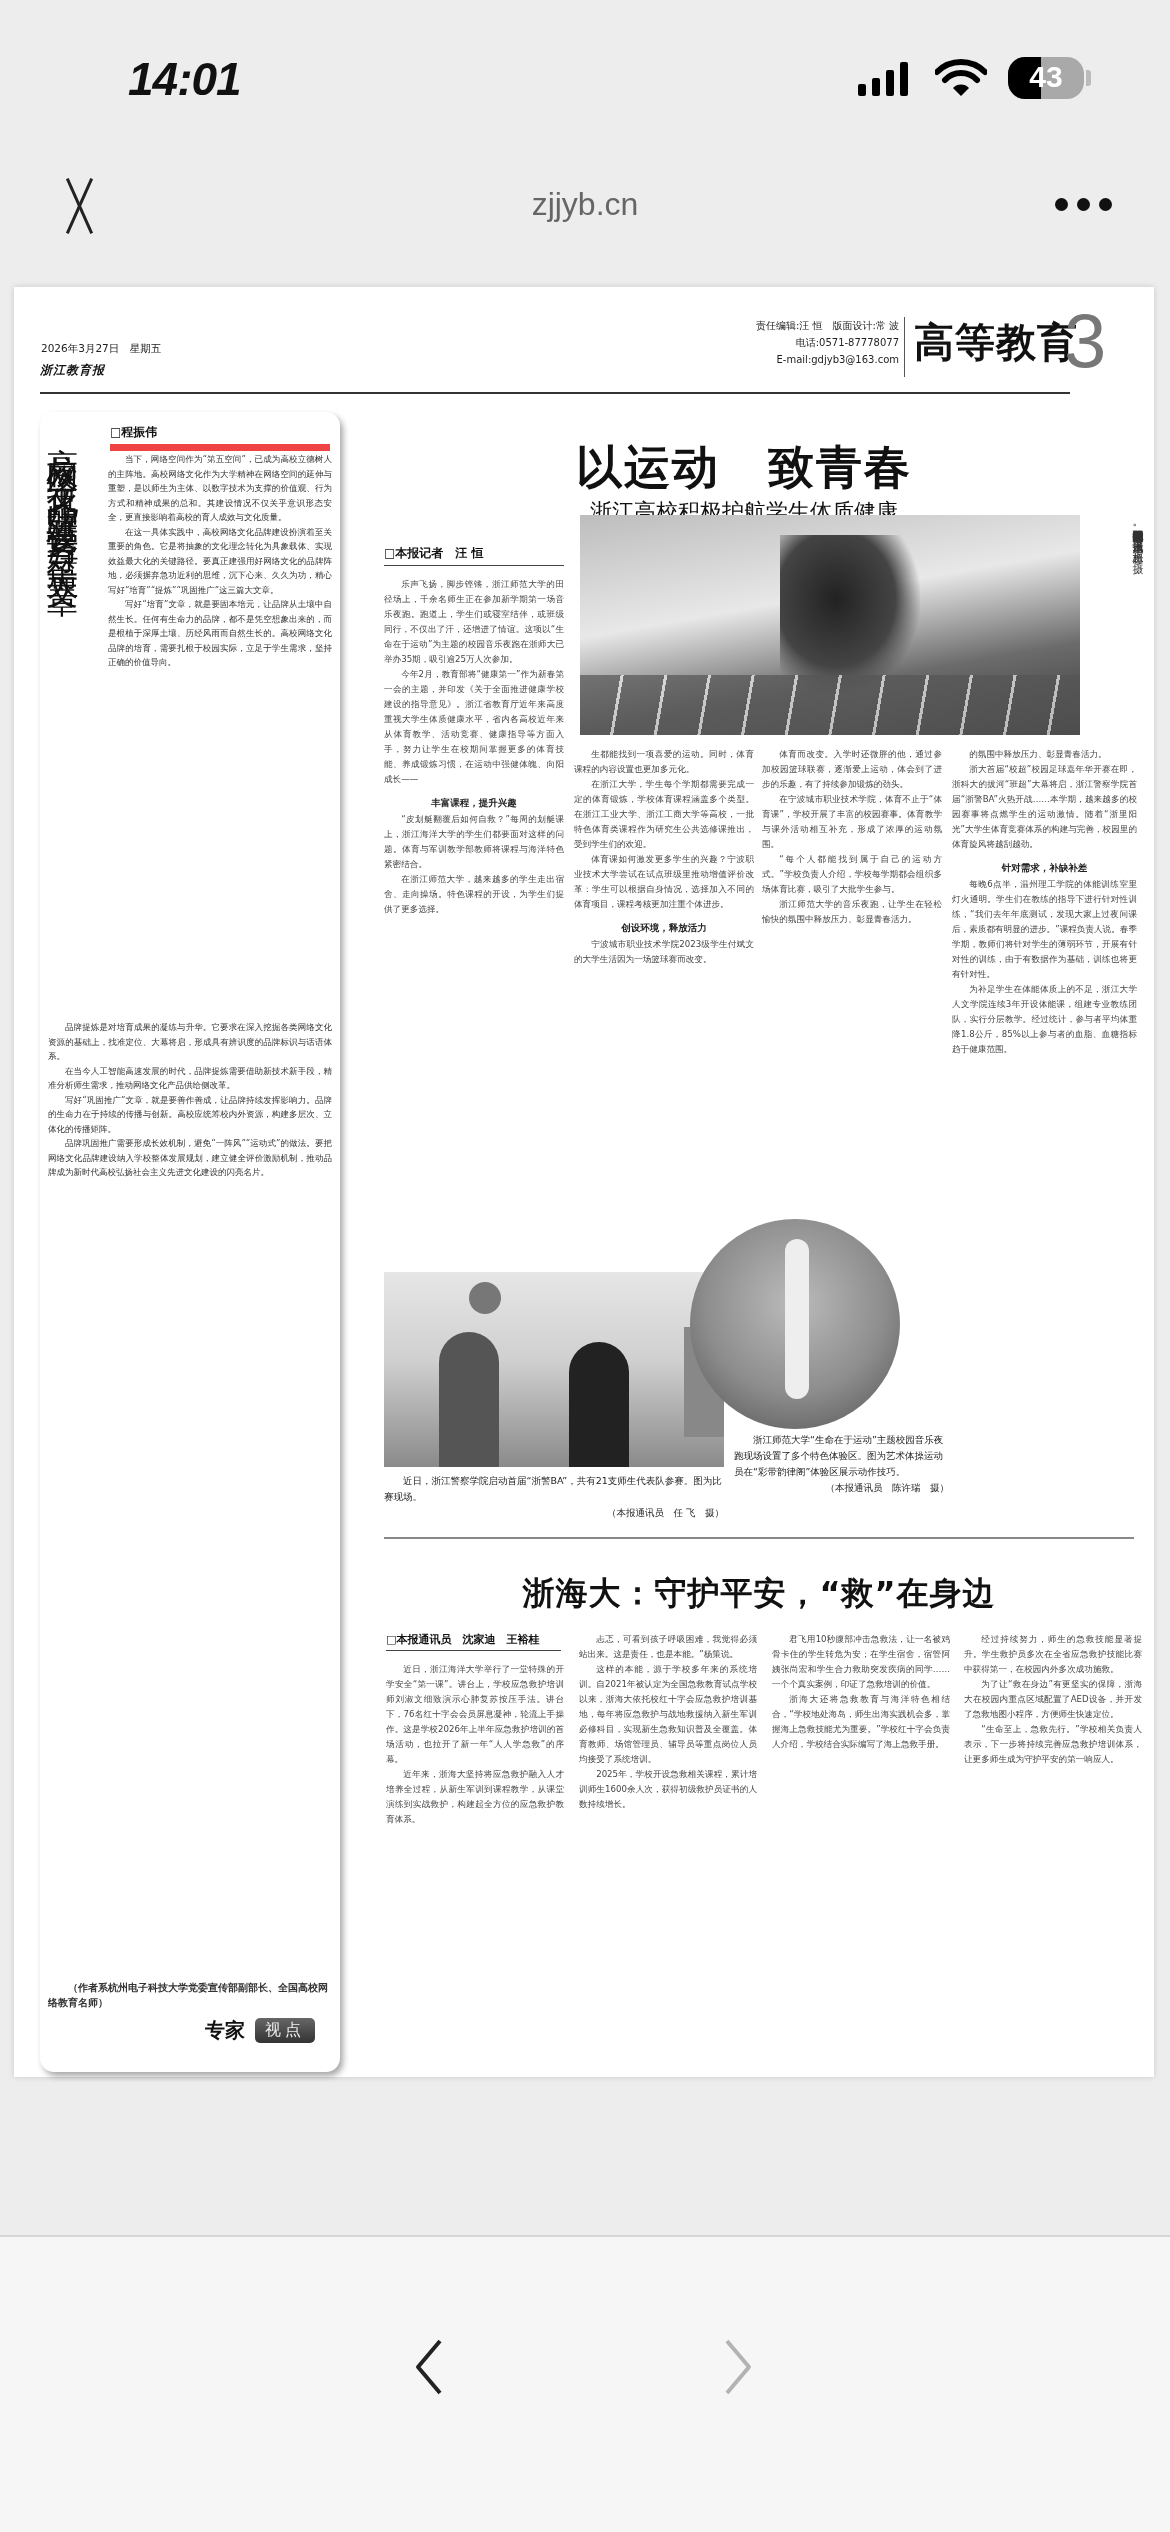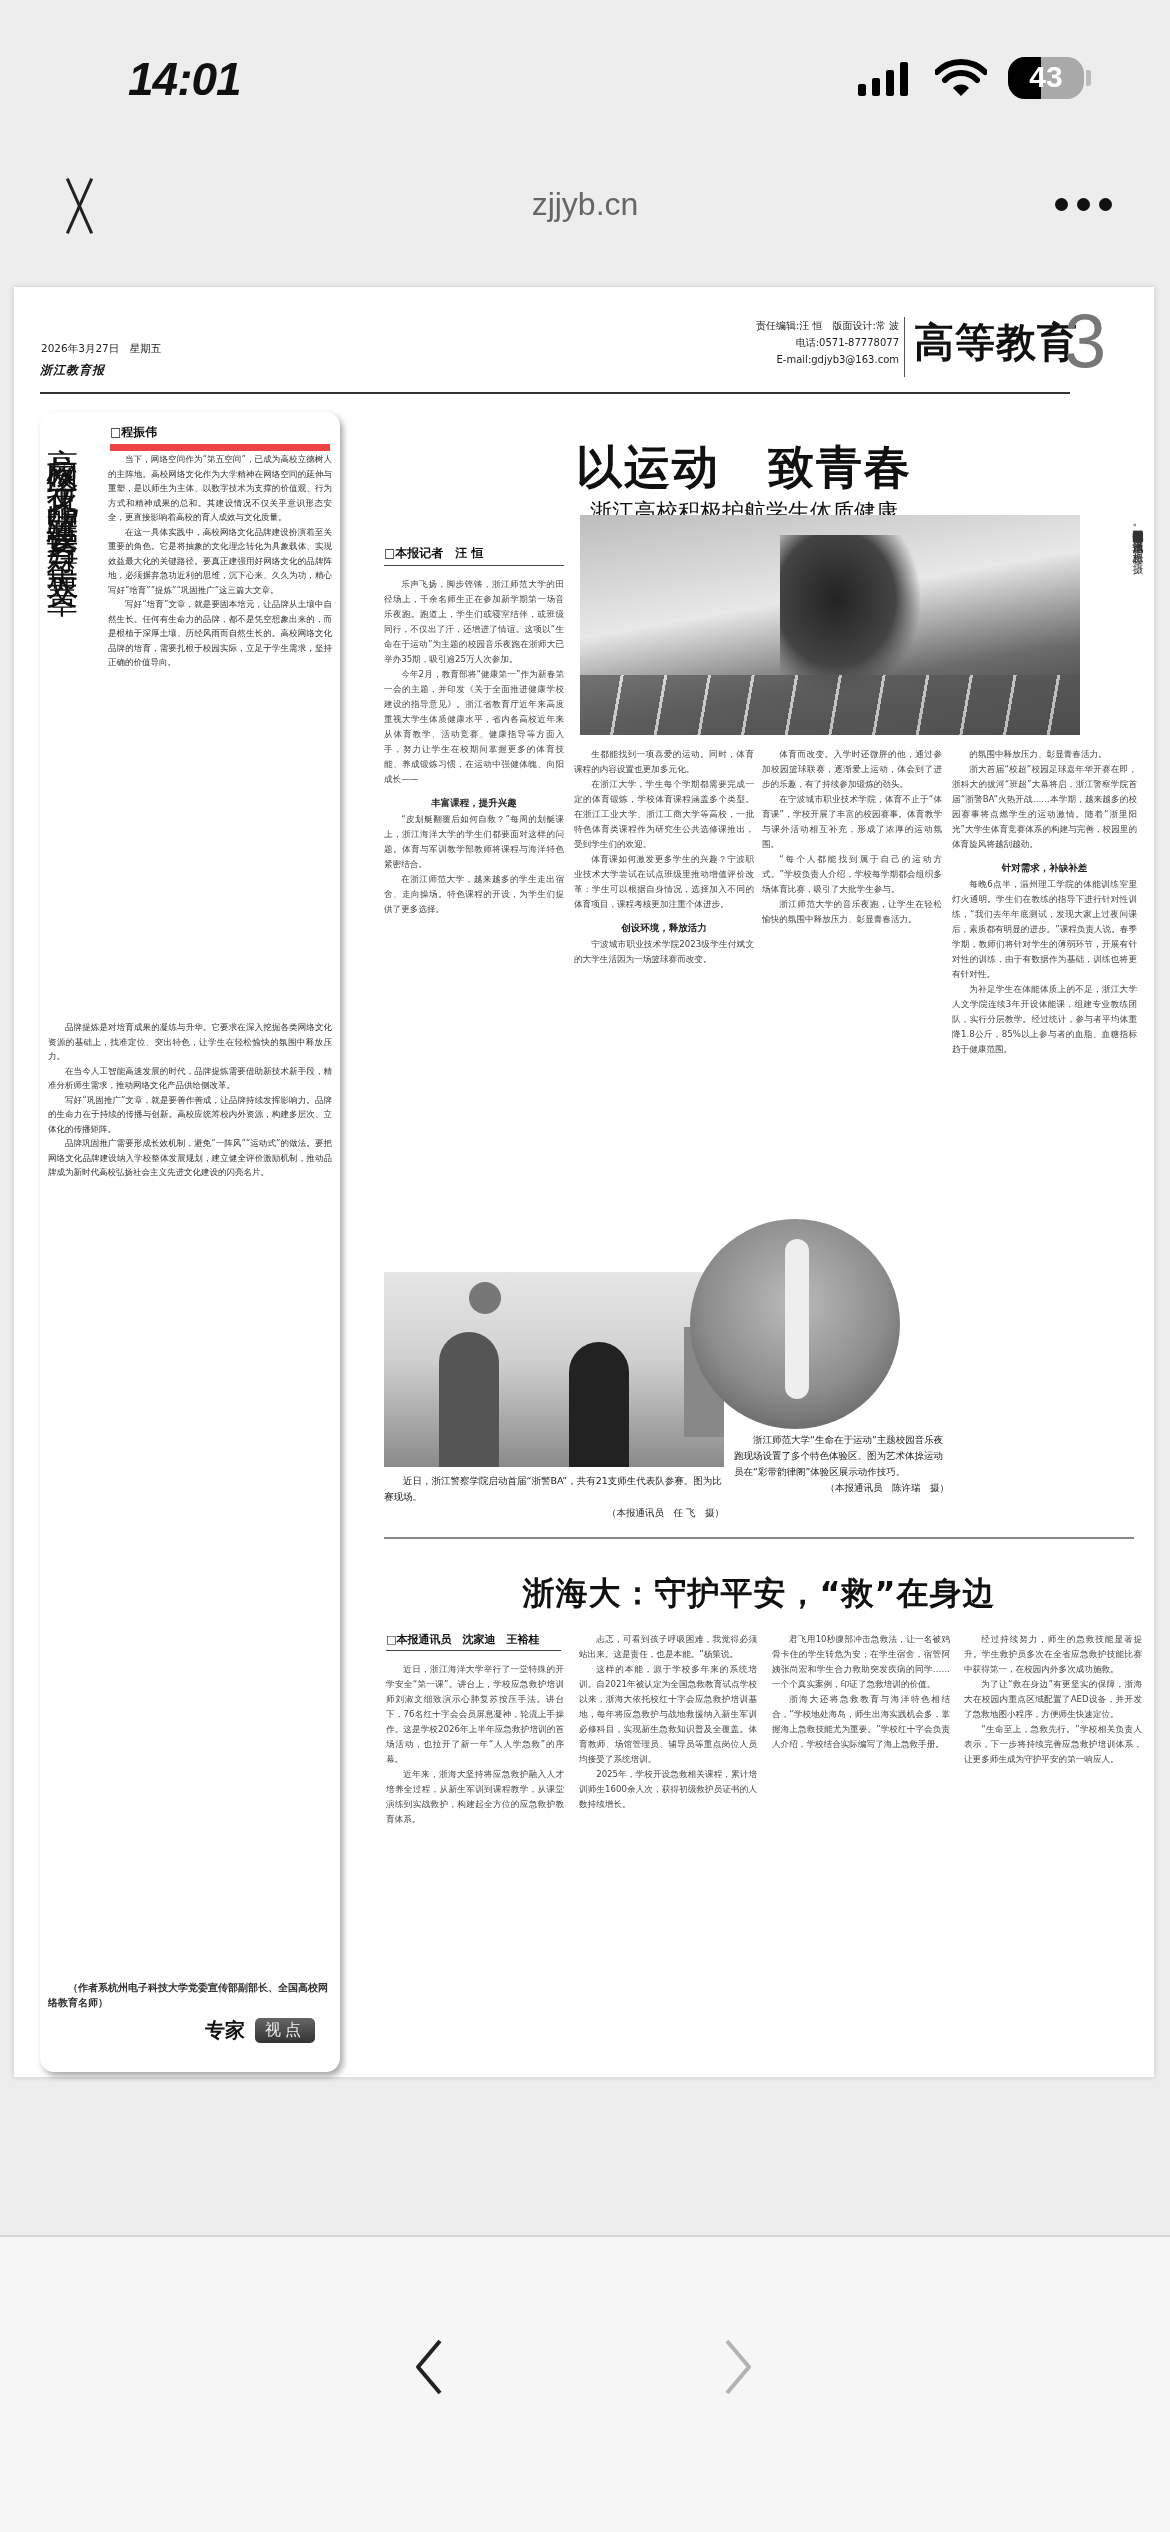--- a/index.html
+++ b/index.html
@@ -142,21 +142,21 @@
 
     <div class="opinion">
       <div class="op-title">高校网络文化品牌建设要写好三篇大文章</div>
       <div class="op-byline">□程振伟</div>
       <div class="op-body-top">
         <p>当下，网络空间作为“第五空间”，已成为高校立德树人的主阵地。高校网络文化作为大学精神在网络空间的延伸与重塑，是以师生为主体、以数字技术为支撑的价值观、行为方式和精神成果的总和。其建设情况不仅关乎意识形态安全，更直接影响着高校的育人成效与文化质量。</p>
         <p>在这一具体实践中，高校网络文化品牌建设扮演着至关重要的角色。它是将抽象的文化理念转化为具象载体、实现效益最大化的关键路径。要真正建强用好网络文化的品牌阵地，必须摒弃急功近利的思维，沉下心来、久久为功，精心写好“培育”“提炼”“巩固推广”这三篇大文章。</p>
         <p>写好“培育”文章，就是要固本培元，让品牌从土壤中自然生长。任何有生命力的品牌，都不是凭空想象出来的，而是根植于深厚土壤、历经风雨而自然生长的。高校网络文化品牌的培育，需要扎根于校园实际，立足于学生需求，坚持正确的价值导向。</p>
       </div>
       <div class="op-body-bottom">
-        <p>品牌提炼是对培育成果的凝练与升华。它要求在深入挖掘各类网络文化资源的基础上，找准定位、突出特色，让学生在轻松愉快的氛围中释放压力。</p>
+        <p>品牌提炼是对培育成果的凝练与升华。它要求在深入挖掘各类网络文化资源的基础上，找准定位、大幕将启，形成具有辨识度的品牌标识与话语体系。</p>
         <p>在当今人工智能高速发展的时代，品牌提炼需要借助新技术新手段，精准分析师生需求，推动网络文化产品供给侧改革。</p>
         <p>写好“巩固推广”文章，就是要善作善成，让品牌持续发挥影响力。品牌的生命力在于持续的传播与创新。高校应统筹校内外资源，构建多层次、立体化的传播矩阵。</p>
         <p>品牌巩固推广需要形成长效机制，避免“一阵风”“运动式”的做法。要把网络文化品牌建设纳入学校整体发展规划，建立健全评价激励机制，推动品牌成为新时代高校弘扬社会主义先进文化建设的闪亮名片。</p>
       </div>
       <div class="op-author">（作者系杭州电子科技大学党委宣传部副部长、全国高校网络教育名师）</div>
       <div class="op-stamp">
         <span class="brush">专家</span>
         <span class="box">视点</span>
       </div>
     </div>

